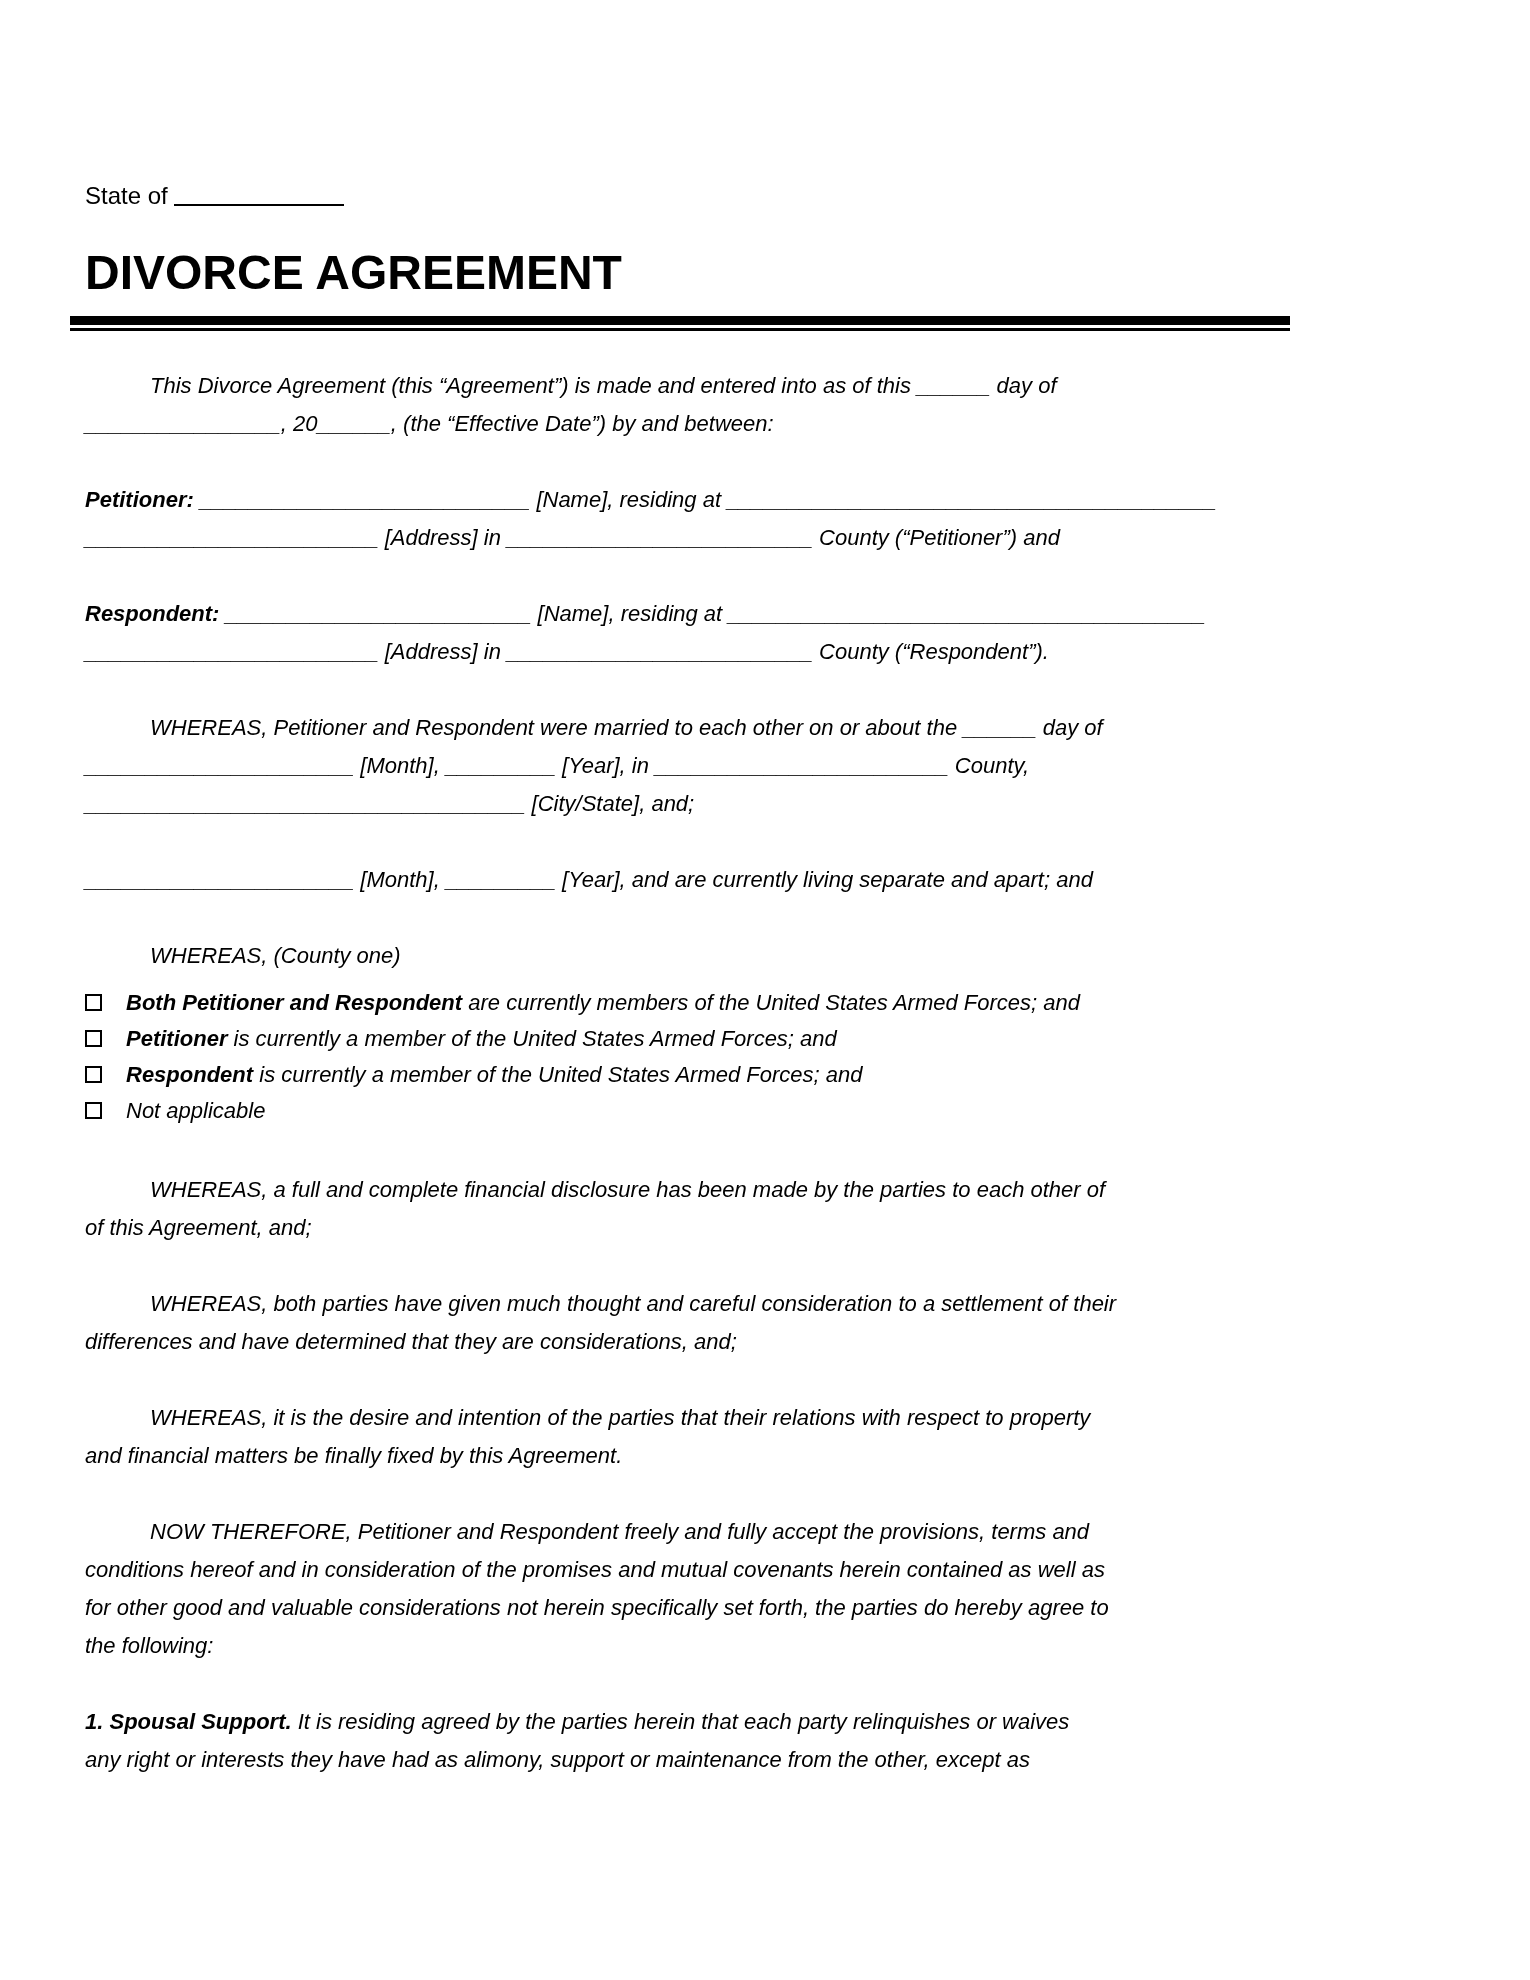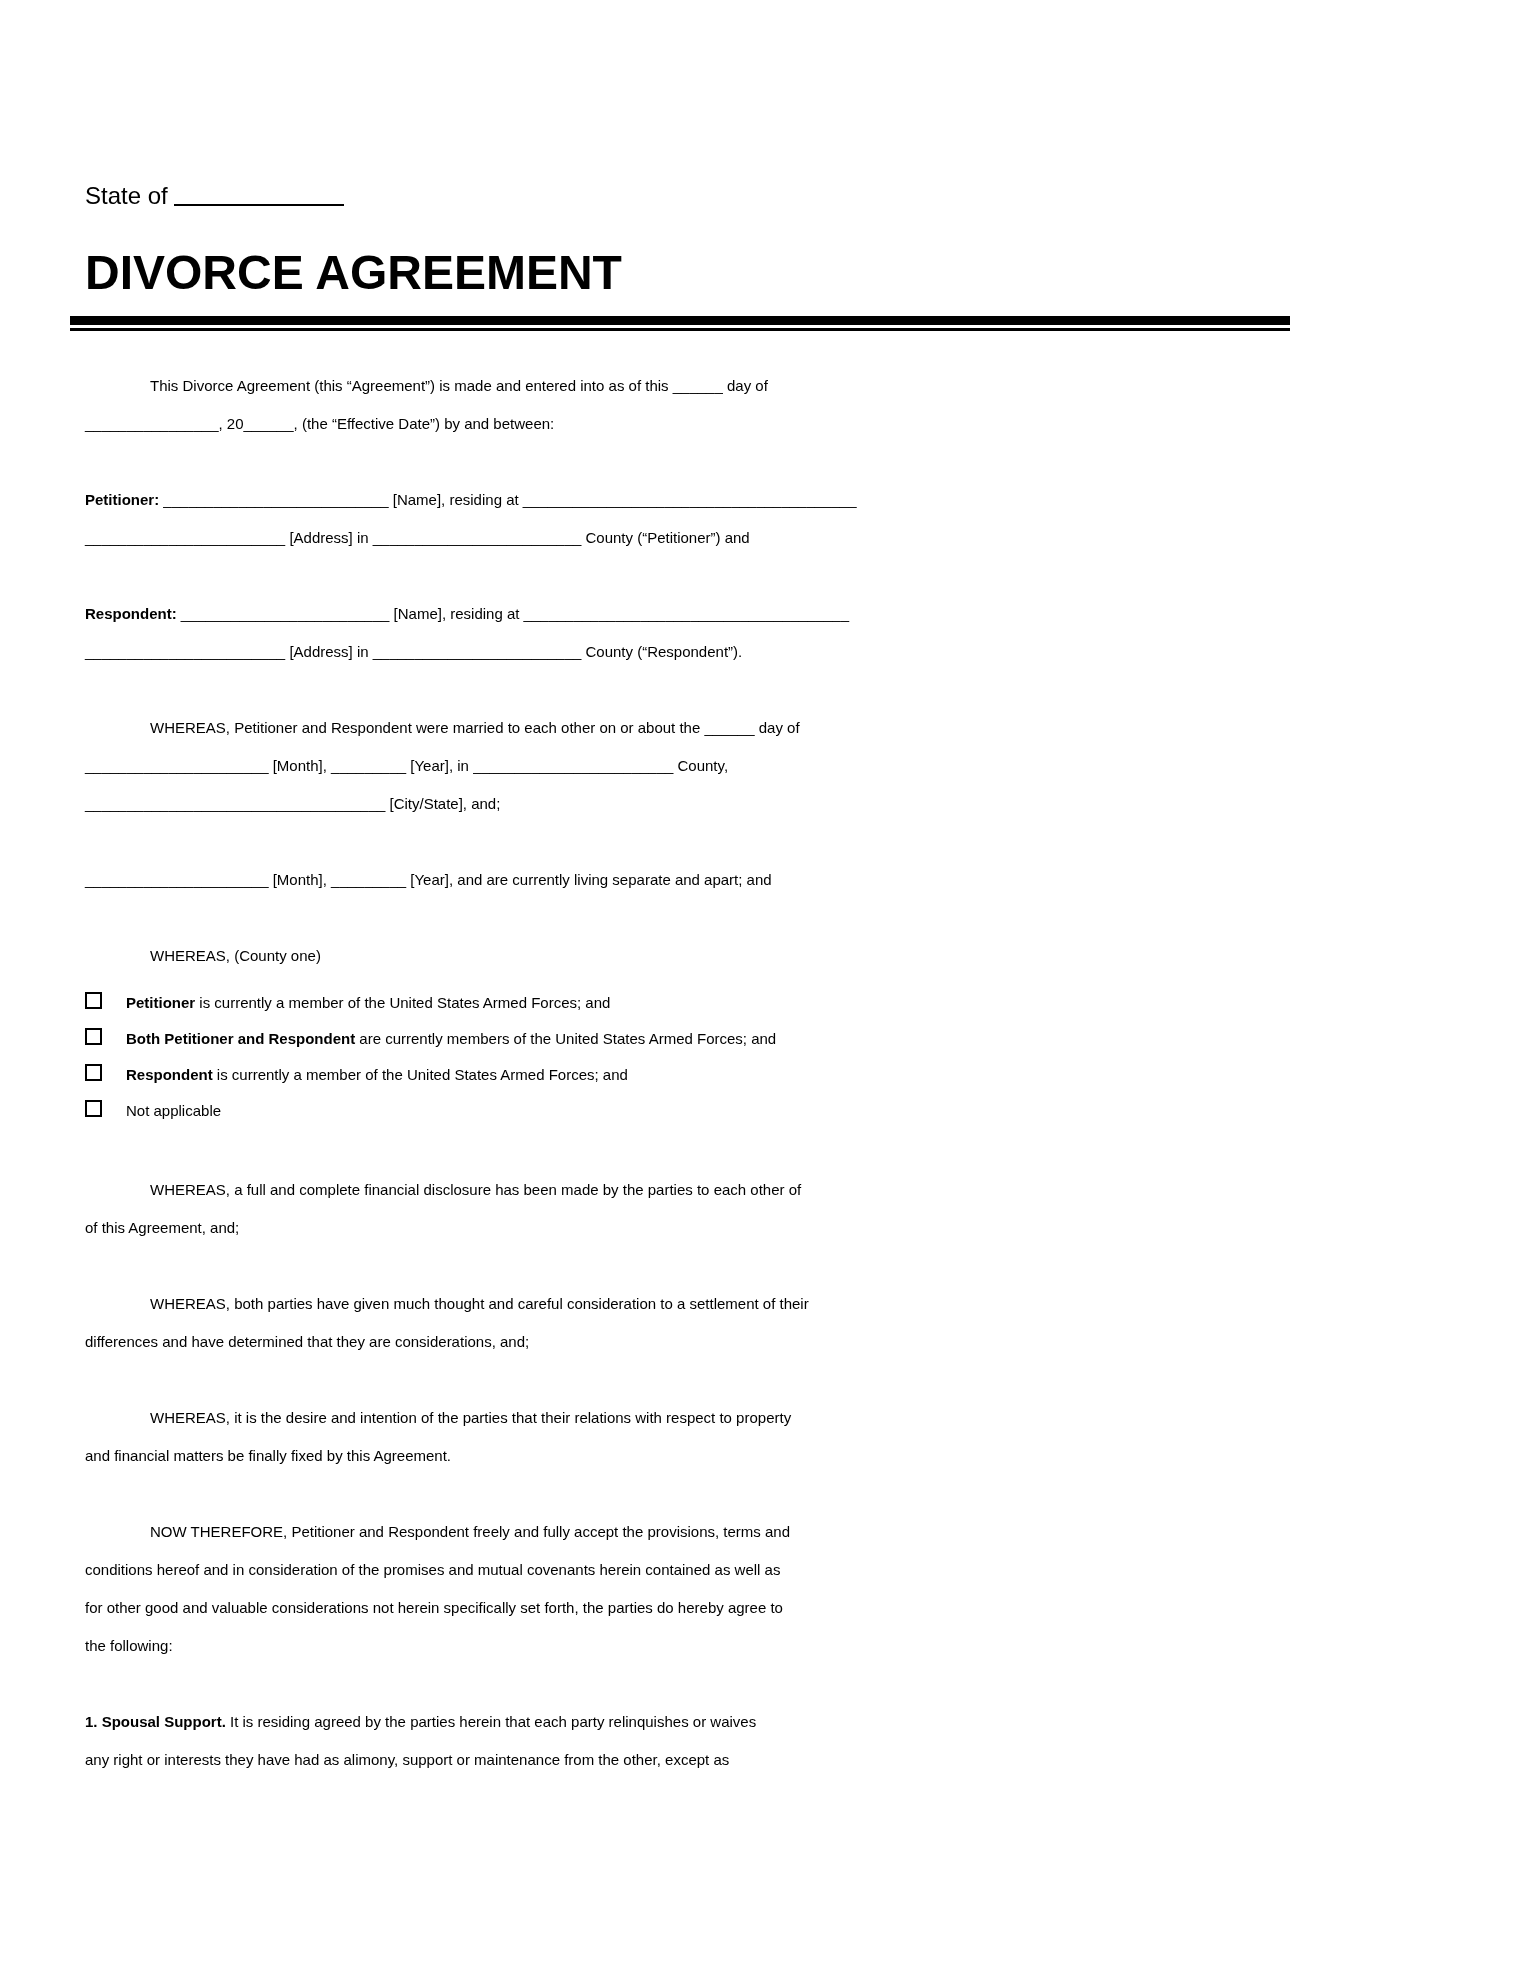--- a/index.html
+++ b/index.html
@@ -27,21 +27,21 @@
     margin-top:2px;
     font-size:48px;line-height:66px;font-weight:bold;
     text-align:left;letter-spacing:0px;white-space:nowrap;
   }
   .title-rule{
     margin-top:10px;margin-left:-15px;
     width:1220px;height:3px;
     border-top:9px solid #000;border-bottom:3px solid #000;
   }
   
-  .doc-body{margin-top:36px;font-size:15px;}
+  .doc-body{margin-top:36px;font-size:22px;font-style:italic;}
   .para{line-height:38px;margin-bottom:38px;}
   .para.tight{margin-bottom:10px;}
   .line{white-space:pre;}
   .line.ind{padding-left:65px;}
   .b{font-weight:bold;}
   
   .checklist{margin-bottom:42px;}
   .check-row{line-height:36px;white-space:pre;}
   .checkbox{
     display:inline-block;box-sizing:border-box;
@@ -80,22 +80,22 @@
         <div class="line"><span>______________________ [Month], _________ [Year], in ________________________ County,</span></div>
         <div class="line"><span>____________________________________ [City/State], and;</span></div>
       </div>
       <div class="para">
         <div class="line"><span>______________________ [Month], _________ [Year], and are currently living separate and apart; and</span></div>
       </div>
       <div class="para tight">
         <div class="line ind"><span>WHEREAS, (County one)</span></div>
       </div>
       <div class="checklist">
+        <div class="check-row"><span class="checkbox"></span><span class="b">Both Petitioner and Respondent</span><span> are currently members of the United States Armed Forces; and</span></div>
         <div class="check-row"><span class="checkbox"></span><span class="b">Petitioner</span><span> is currently a member of the United States Armed Forces; and</span></div>
-        <div class="check-row"><span class="checkbox"></span><span class="b">Both Petitioner and Respondent</span><span> are currently members of the United States Armed Forces; and</span></div>
         <div class="check-row"><span class="checkbox"></span><span class="b">Respondent</span><span> is currently a member of the United States Armed Forces; and</span></div>
         <div class="check-row"><span class="checkbox"></span><span>Not applicable</span></div>
       </div>
       <div class="para">
         <div class="line ind"><span>WHEREAS, a full and complete financial disclosure has been made by the parties to each other of</span></div>
         <div class="line"><span>of this Agreement, and;</span></div>
       </div>
       <div class="para">
         <div class="line ind"><span>WHEREAS, both parties have given much thought and careful consideration to a settlement of their</span></div>
         <div class="line"><span>differences and have determined that they are considerations, and;</span></div>

